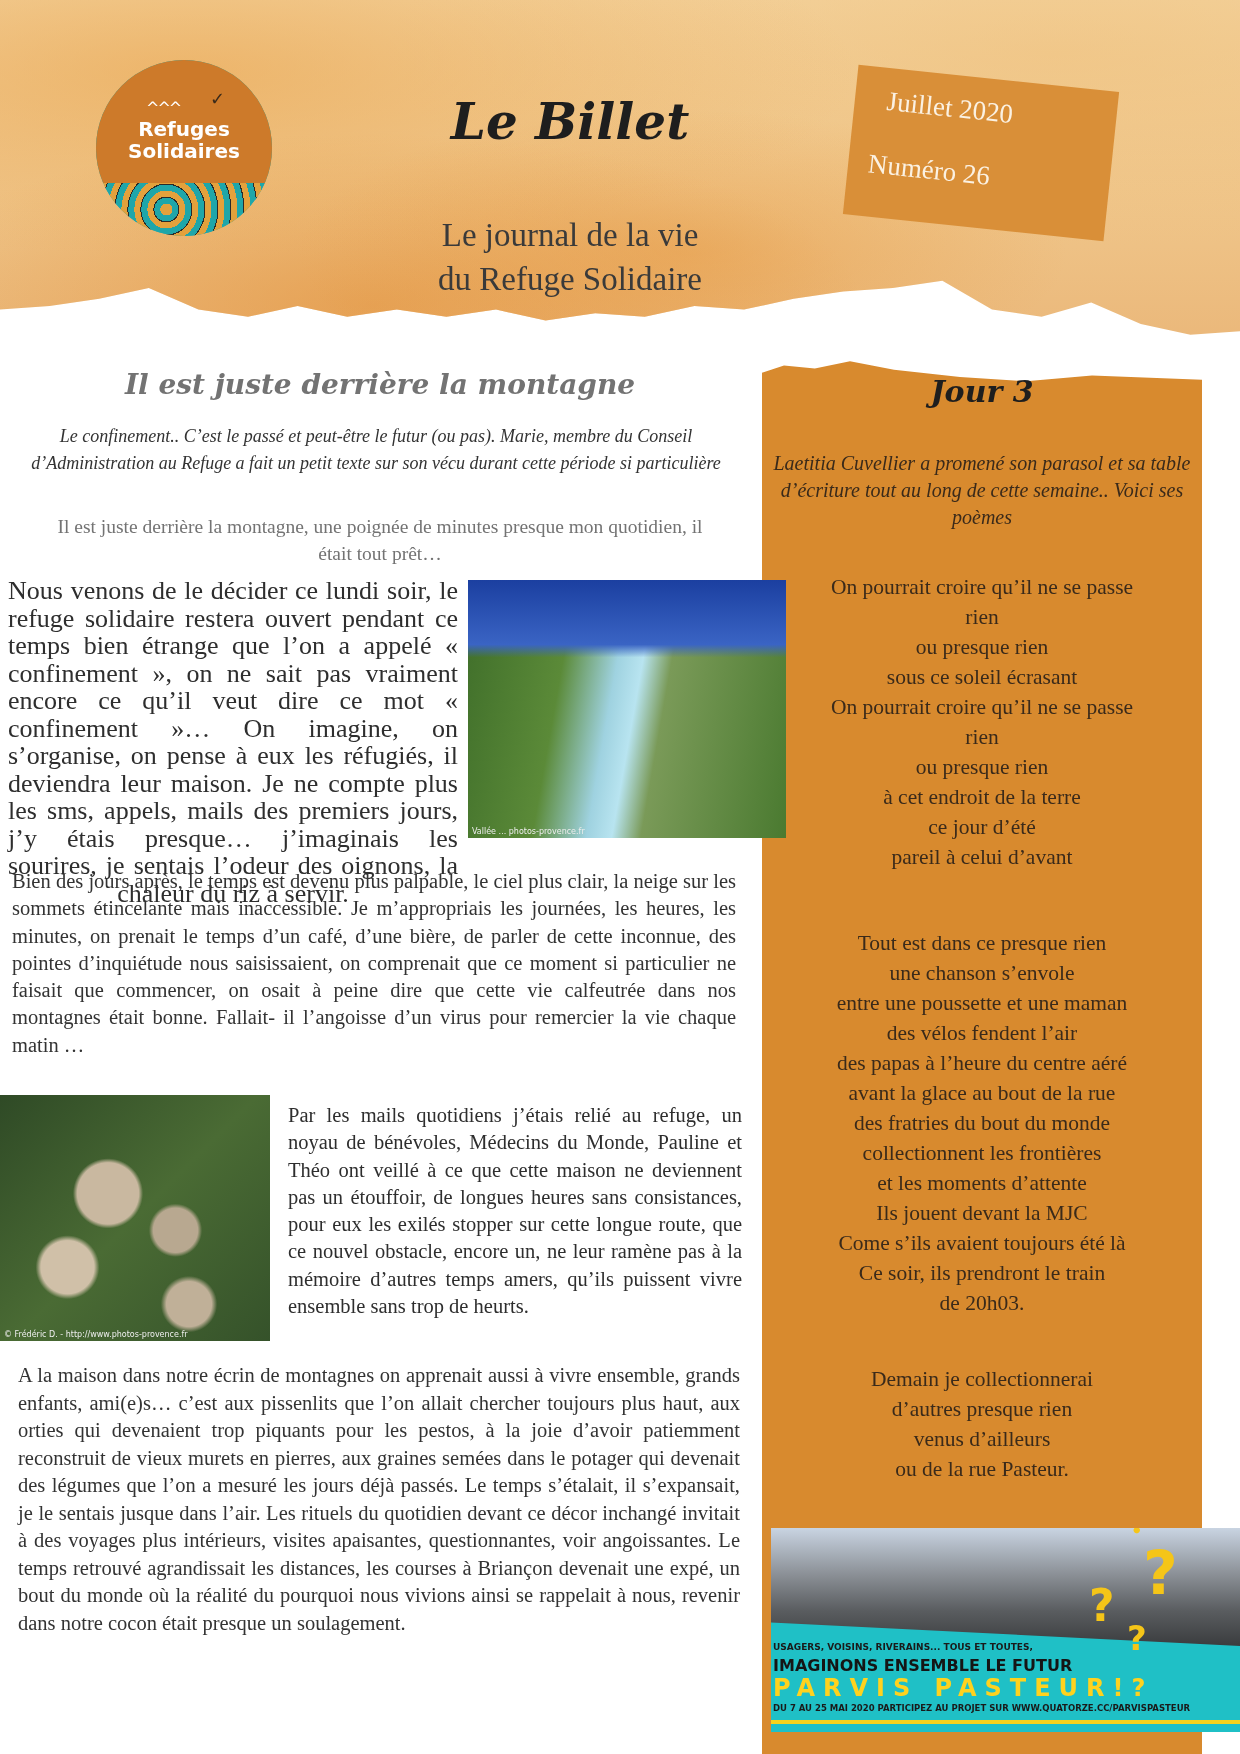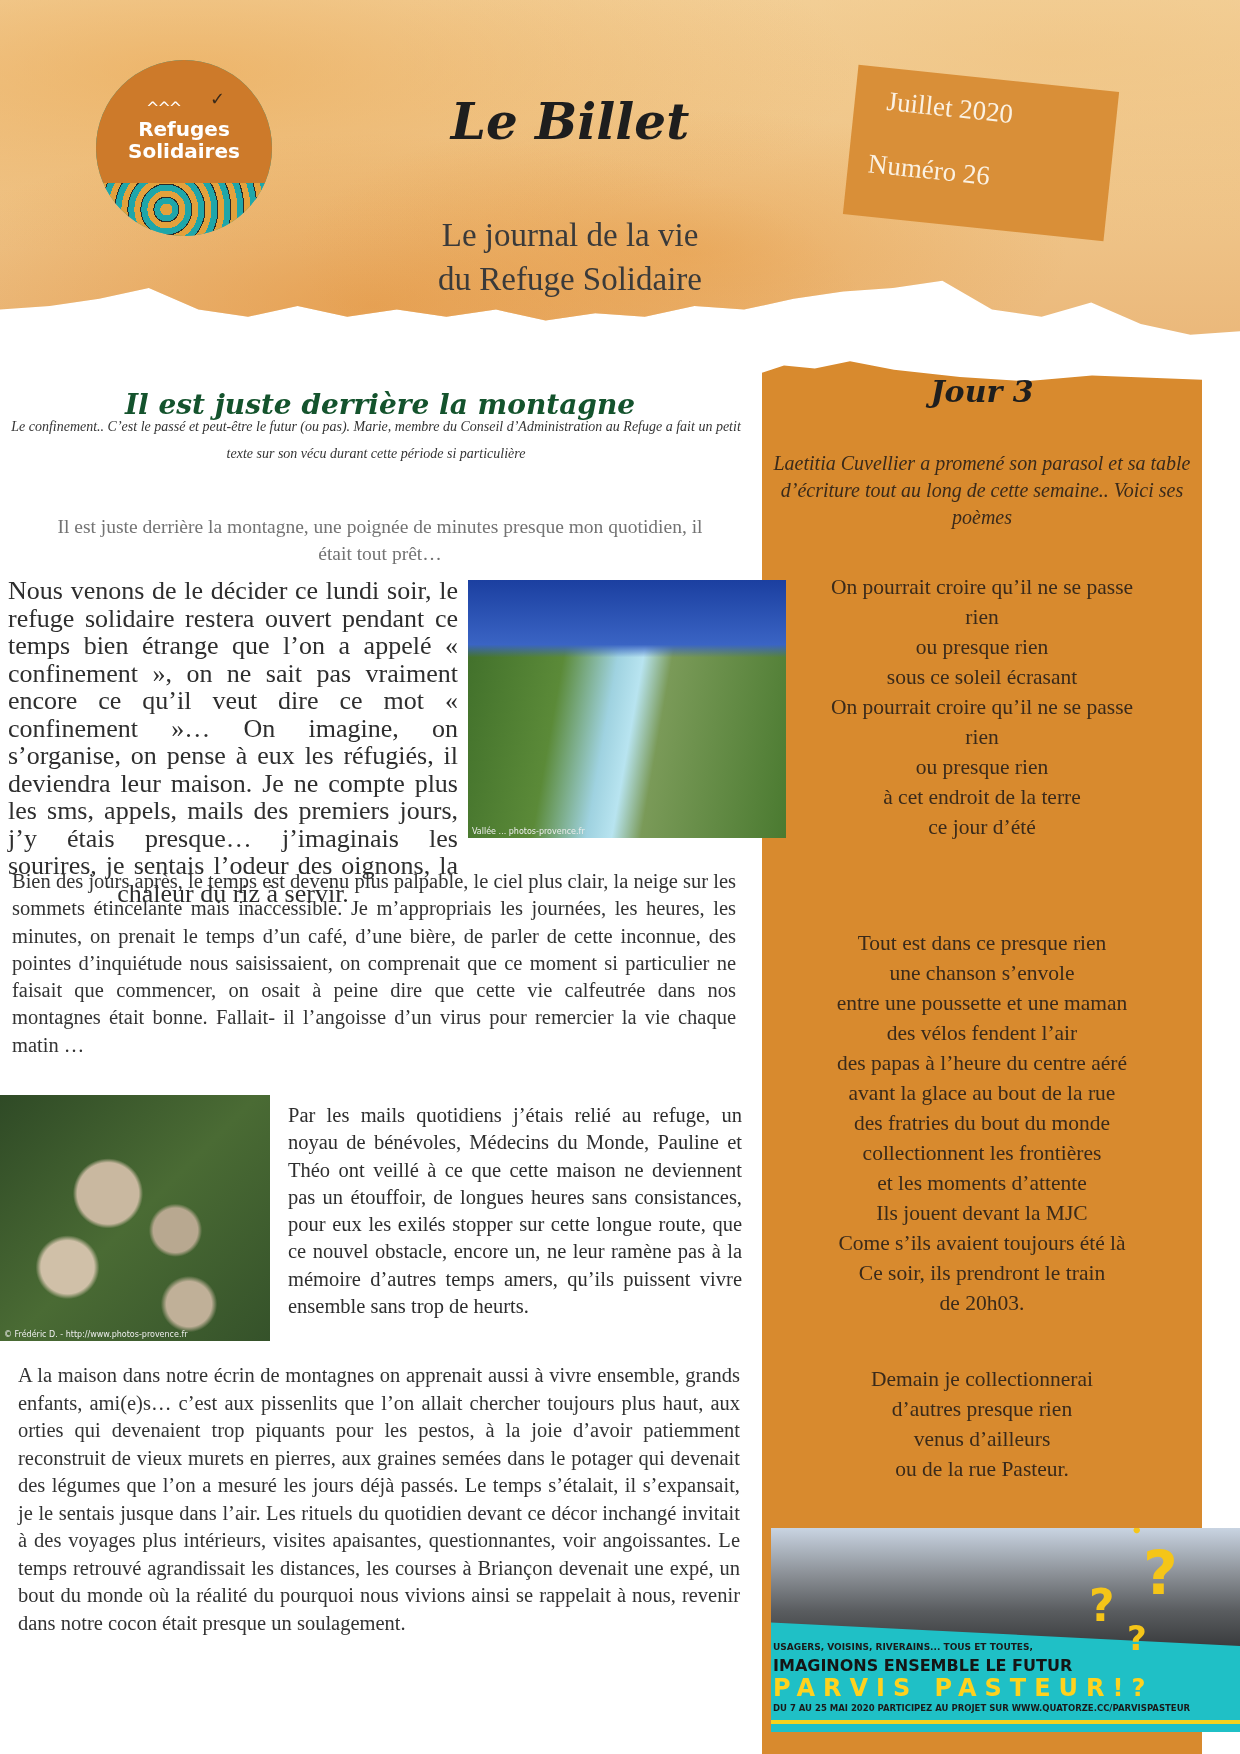--- a/index.html
+++ b/index.html
@@ -19,22 +19,22 @@
   .logo-pattern{position:absolute;left:0;top:70%;width:100%;height:30%;
     background:repeating-radial-gradient(circle at 40% 50%,#e3a13c 0 6px,#1fa6a9 6px 12px,#2a2a2a 12px 13px);}
   .logo-mountains{position:absolute;left:50px;top:38px;color:#fff;font-family:"DejaVu Sans",sans-serif;font-size:16px;letter-spacing:-2px;}
   .logo-check{position:absolute;left:114px;top:28px;color:#3a2a1a;font-family:"DejaVu Sans",sans-serif;font-size:18px;font-weight:bold;}
   .logo-text{position:absolute;left:0;top:58px;width:100%;text-align:center;color:#fff;font-family:"DejaVu Sans",sans-serif;font-weight:bold;font-size:20px;line-height:22px;}
   .title{position:absolute;left:380px;top:92px;width:380px;text-align:center;font-family:"DejaVu Serif",serif;font-style:italic;font-weight:bold;font-size:50px;color:#1e1e1e;}
   .subtitle{position:absolute;left:380px;top:213px;width:380px;text-align:center;font-size:33px;line-height:44px;color:#3a3a3a;}
   .issue-box{position:absolute;left:850px;top:78px;width:262px;height:150px;background:#d98f38;transform:rotate(6deg);color:#fbf1e2;font-size:27px;}
   .issue-month{position:absolute;left:32px;top:18px;}
   .issue-number{position:absolute;left:20px;top:82px;}
-  .article-title{position:absolute;left:0;top:388px;width:760px;text-align:center;font-family:"DejaVu Serif",serif;font-style:italic;font-weight:bold;font-size:28px;color:#14532d;}
-  .intro{position:absolute;left:0;top:413px;width:752px;text-align:center;font-style:italic;font-size:14px;line-height:27px;color:#333;}
+  .article-title{position:absolute;left:0;top:368px;width:760px;text-align:center;font-family:"DejaVu Serif",serif;font-style:italic;font-weight:bold;font-size:28px;color:#737373;}
+  .intro{position:absolute;left:0;top:423px;width:752px;text-align:center;font-style:italic;font-size:18px;line-height:27px;color:#333;}
   .lead{position:absolute;left:40px;top:513px;width:680px;text-align:center;font-size:19.5px;line-height:27px;color:#737373;}
   .p1{position:absolute;left:8px;top:577px;width:450px;text-align:justify;font-size:26px;line-height:27.5px;color:#2e2e2e;text-align-last:center;}
   .p2{position:absolute;left:12px;top:868px;width:724px;text-align:justify;font-size:20.5px;line-height:27.3px;color:#333;}
   .p3{position:absolute;left:288px;top:1102px;width:454px;text-align:justify;font-size:20.5px;line-height:27.3px;color:#2e2e2e;}
   .p4{position:absolute;left:18px;top:1362px;width:722px;text-align:justify;font-size:20.5px;line-height:27.5px;color:#333;}
   .photo-river{position:absolute;left:468px;top:580px;width:318px;height:258px;
     background:
       linear-gradient(180deg,#1b3fa0 0%,#3a64c4 25%,transparent 30%),
       linear-gradient(100deg,#3f6e2a 0%,#5b8a38 30%,#9fd2e0 45%,#b8e4f0 52%,#7a9a58 60%,#4a7a30 100%);}
   .photo-village{position:absolute;left:0;top:1095px;width:270px;height:246px;
@@ -114,20 +114,21 @@
 <div class="poem poem-1">
   <div>On pourrait croire qu’il ne se passe</div>
   <div>rien</div>
   <div>ou presque rien</div>
   <div>sous ce soleil écrasant</div>
   <div>On pourrait croire qu’il ne se passe</div>
   <div>rien</div>
   <div>ou presque rien</div>
   <div>à cet endroit de la terre</div>
   <div>ce jour d’été</div>
+  <div>pareil à celui d’avant</div>
 </div>
 
 <div class="poem poem-2">
   <div>Tout est dans ce presque rien</div>
   <div>une chanson s’envole</div>
   <div>entre une poussette et une maman</div>
   <div>des vélos fendent l’air</div>
   <div>des papas à l’heure du centre aéré</div>
   <div>avant la glace au bout de la rue</div>
   <div>des fratries du bout du monde</div>

